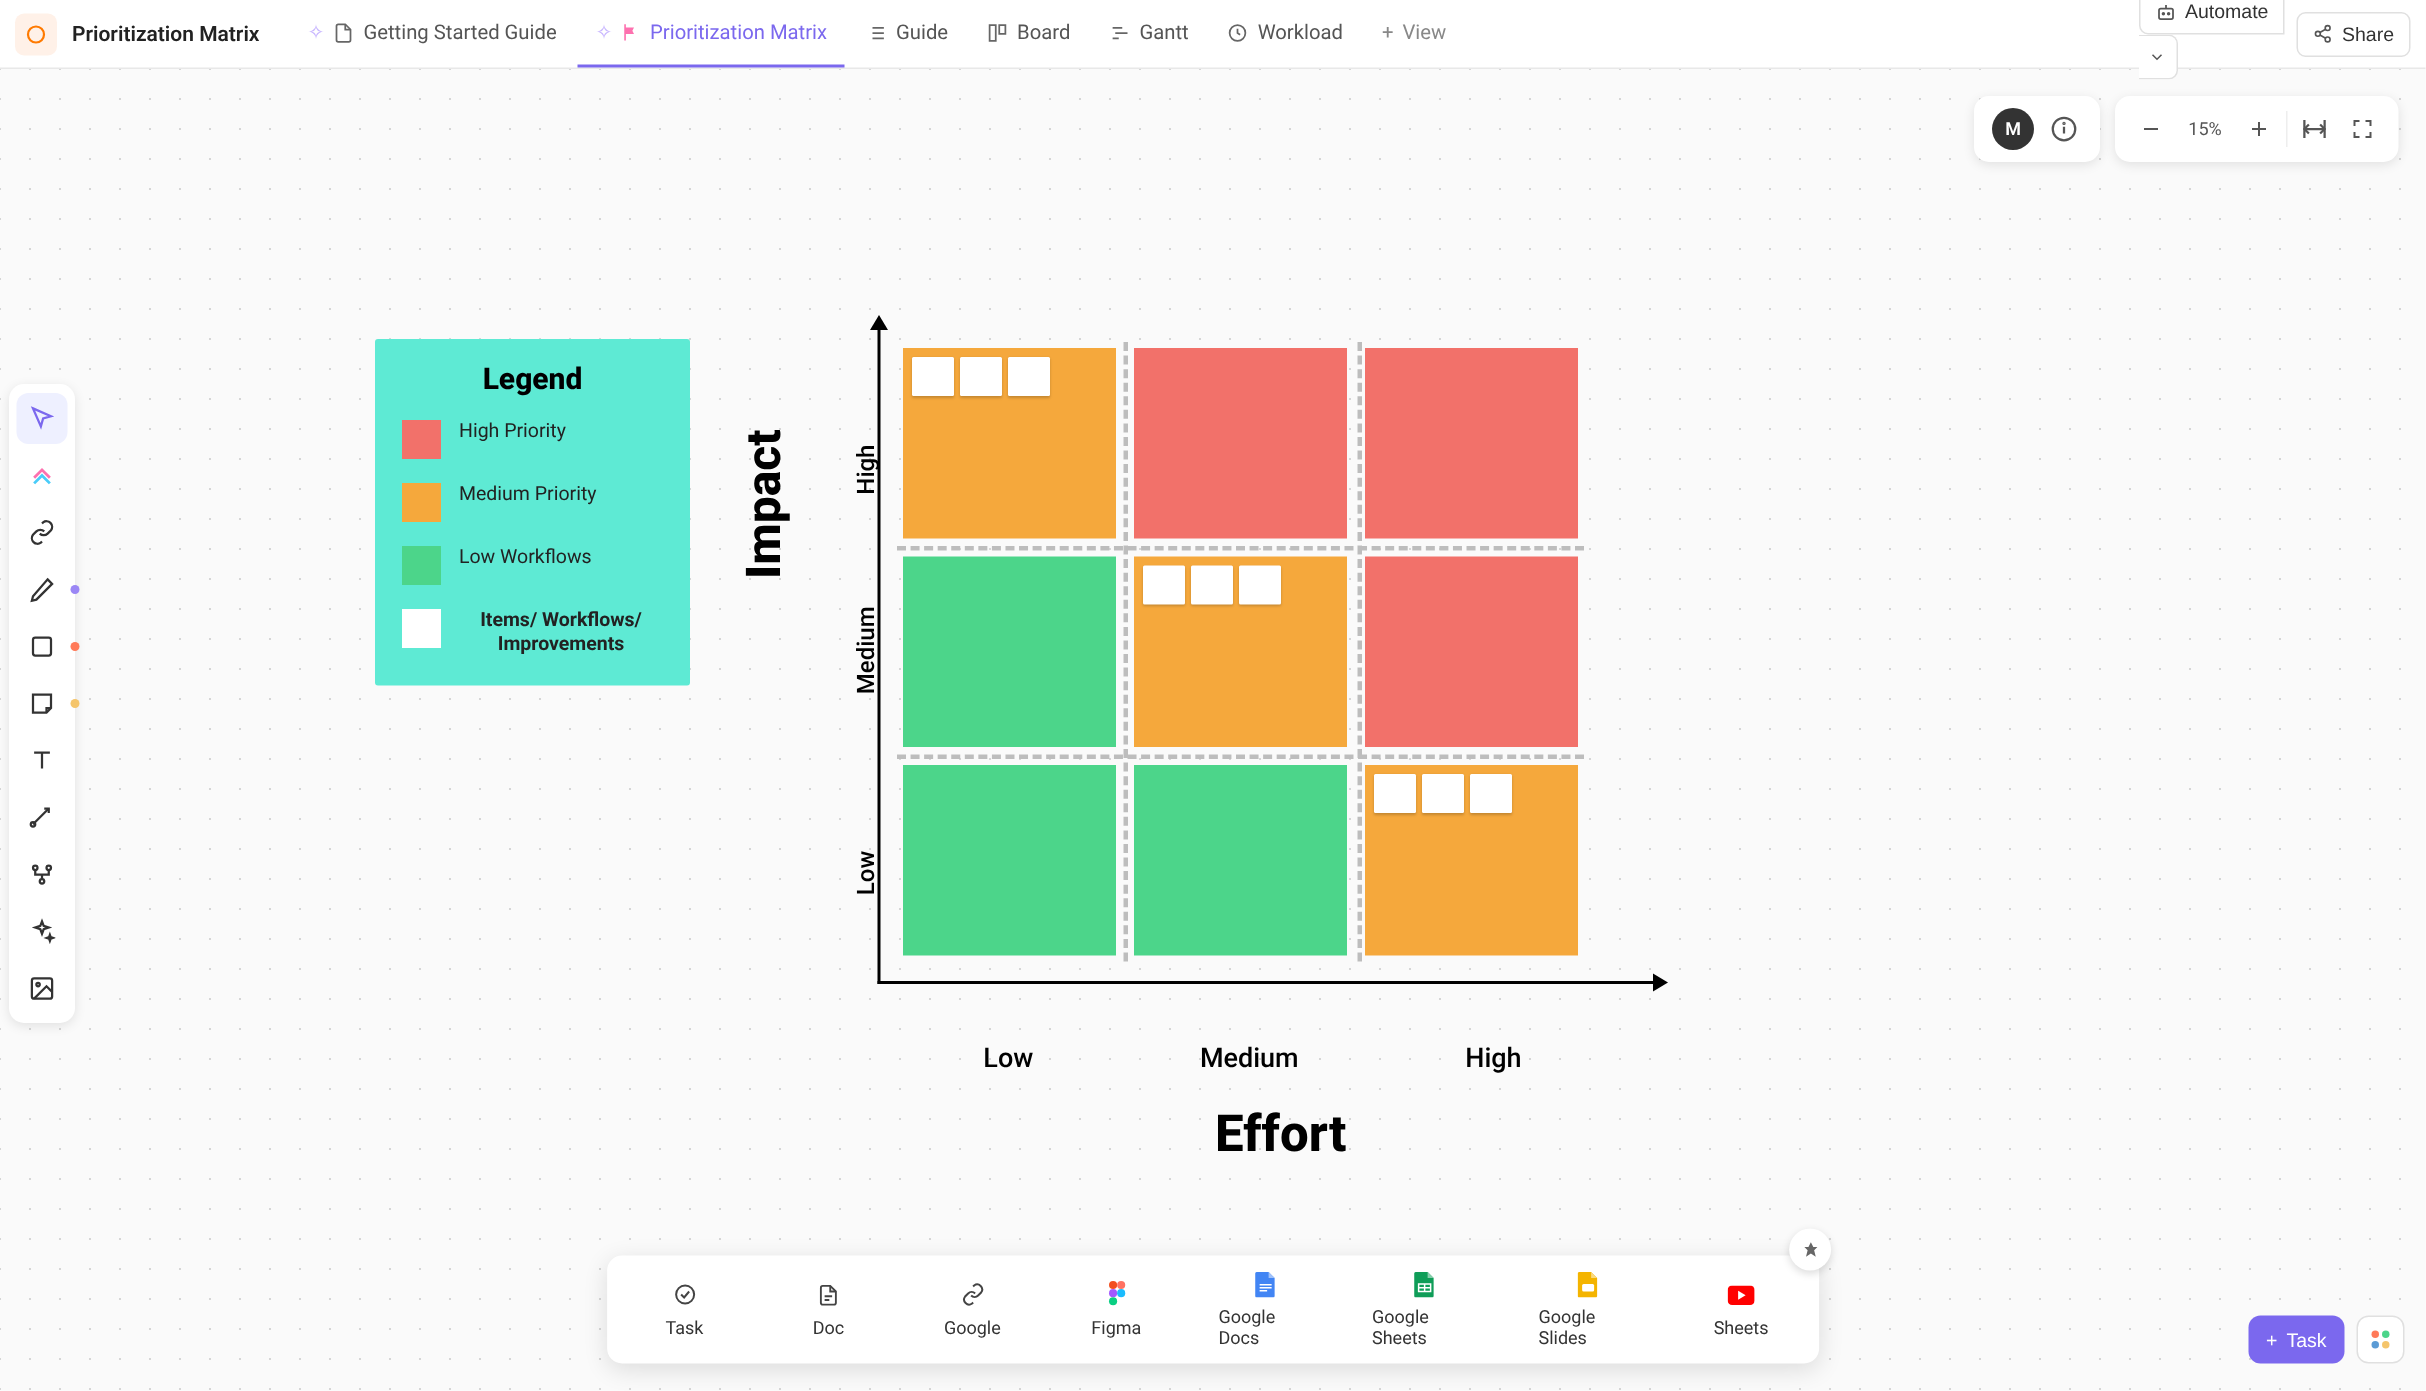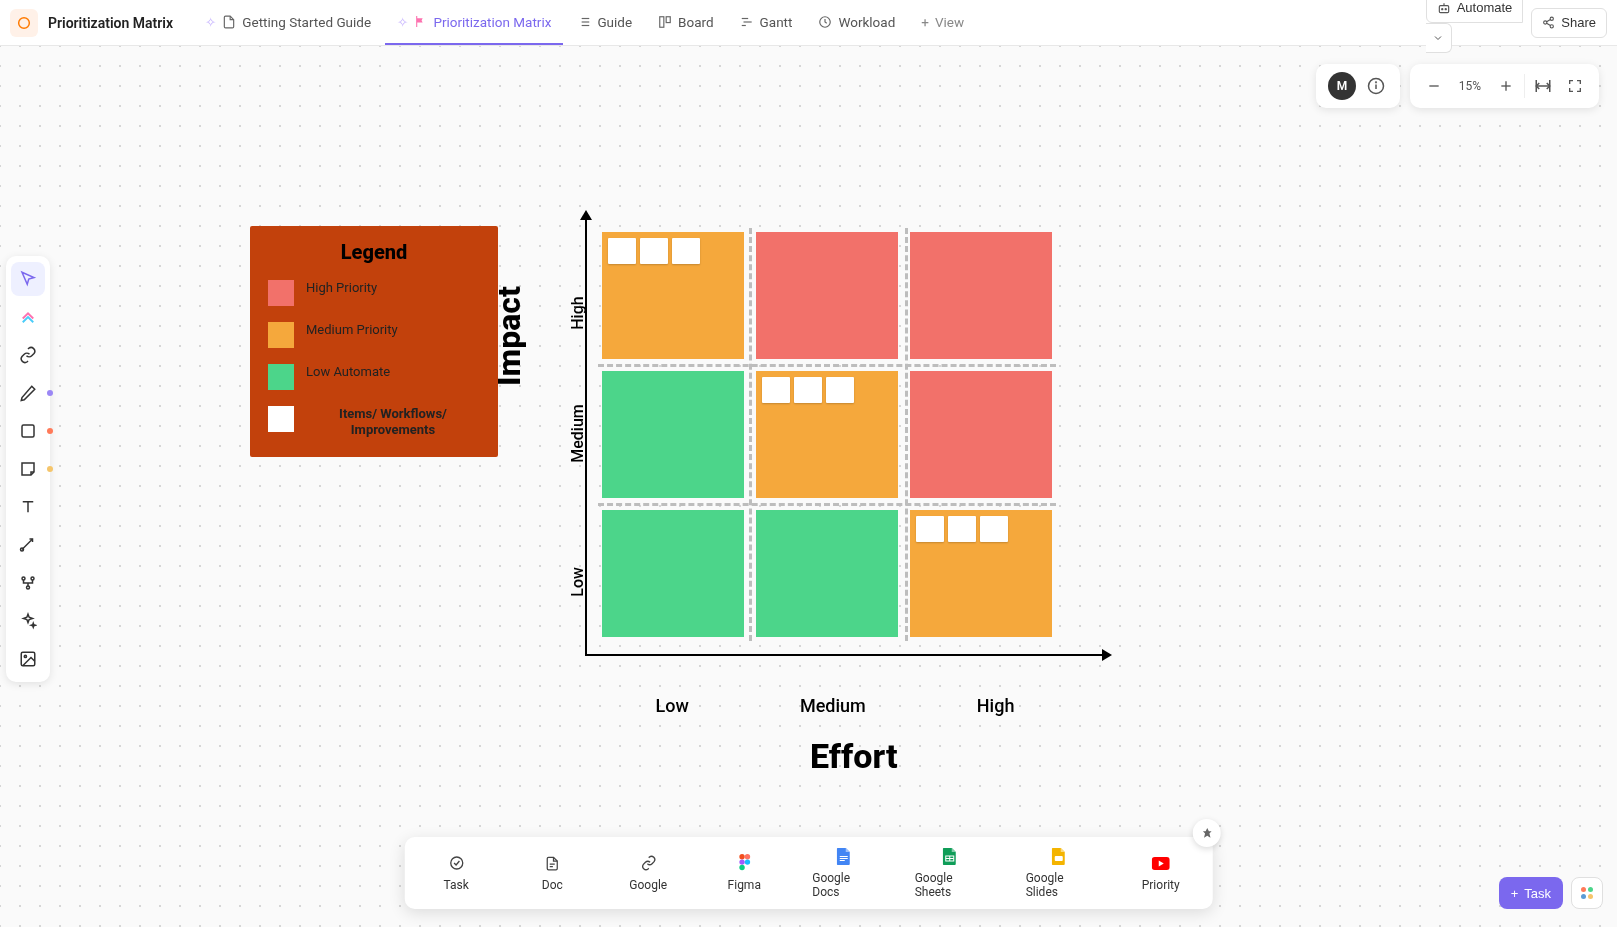--- a/index.html
+++ b/index.html
@@ -38,21 +38,21 @@
 .toolrail { position: absolute; top: 210px; left: 6px; width: 44px; background: #fff; border-radius: 10px; box-shadow: 0 2px 8px rgba(0,0,0,0.1); display: flex; flex-direction: column; align-items: center; padding: 6px 0; gap: 4px; z-index: 5; }
 .tool { width: 34px; height: 34px; display: flex; align-items: center; justify-content: center; border-radius: 8px; cursor: pointer; color: #444; position: relative; }
 .tool.active { background: #eef0ff; color: #7b68ee; }
 .tool .sub-dot { position: absolute; right: -8px; top: 14px; width: 6px; height: 6px; border-radius: 50%; }
 .sub-purple { background: #9b87f5; }
 .sub-red { background: #ff7a59; }
 .sub-yellow { background: #f5c56b; }
 
 
 .board { position: absolute; left: 250px; top: 150px; width: 900px; height: 600px; }
-.legend-card { position: absolute; left: 0; top: 30px; width: 248px; background: #c2410c; border-radius: 2px; padding: 14px 18px 18px; }
+.legend-card { position: absolute; left: 0; top: 30px; width: 210px; background: #5eead4; border-radius: 2px; padding: 14px 18px 18px; }
 .legend-title { font-size: 20px; font-weight: 800; text-align: center; margin-bottom: 10px; }
 .legend-row { display: flex; align-items: flex-start; gap: 12px; margin-top: 16px; font-size: 13px; color: #222; }
 .swatch { width: 26px; height: 26px; flex: 0 0 26px; }
 .sw-high { background: #f2716a; }
 .sw-med { background: #f5a83c; }
 .sw-low { background: #4cd58a; }
 .sw-item { background: #fff; }
 .legend-row .lbl { line-height: 1.25; text-align: center; flex: 1; display:flex; align-items:center; }
 .legend-row:last-child .lbl { text-align: center; justify-content:center;font-weight:bold; }
 
@@ -348,21 +348,21 @@
       <div class="legend-row">
         <div class="swatch sw-high"></div>
         <div class="lbl">High Priority</div>
       </div>
       <div class="legend-row">
         <div class="swatch sw-med"></div>
         <div class="lbl">Medium Priority</div>
       </div>
       <div class="legend-row">
         <div class="swatch sw-low"></div>
-        <div class="lbl">Low Automate</div>
+        <div class="lbl">Low Workflows</div>
       </div>
       <div class="legend-row">
         <div class="swatch sw-item"></div>
         <div class="lbl">Items/ Workflows/ Improvements</div>
       </div>
     </div>
 
     <div class="matrix-wrap">
       <div class="y-axis-label">Impact</div>
       <div class="y-ticks">
@@ -502,21 +502,21 @@
         </span>
         <span>Google Slides</span>
       </div>
     <div class="qa">
         <span class="qi">
           <svg width="18" height="13" viewBox="0 0 18 13">
             <rect width="18" height="13" rx="3" fill="#ff0000"></rect>
             <polygon points="7,3.5 7,9.5 12,6.5" fill="#fff"></polygon>
           </svg>
         </span>
-        <span>Priority</span>
+        <span>Sheets</span>
       </div>
   </div>
 
   <div class="br-controls">
     <button class="task-btn">
       <span>+</span>
       <span>Task</span>
     </button>
     <div class="apps-btn">
       <div class="apps-grid">

